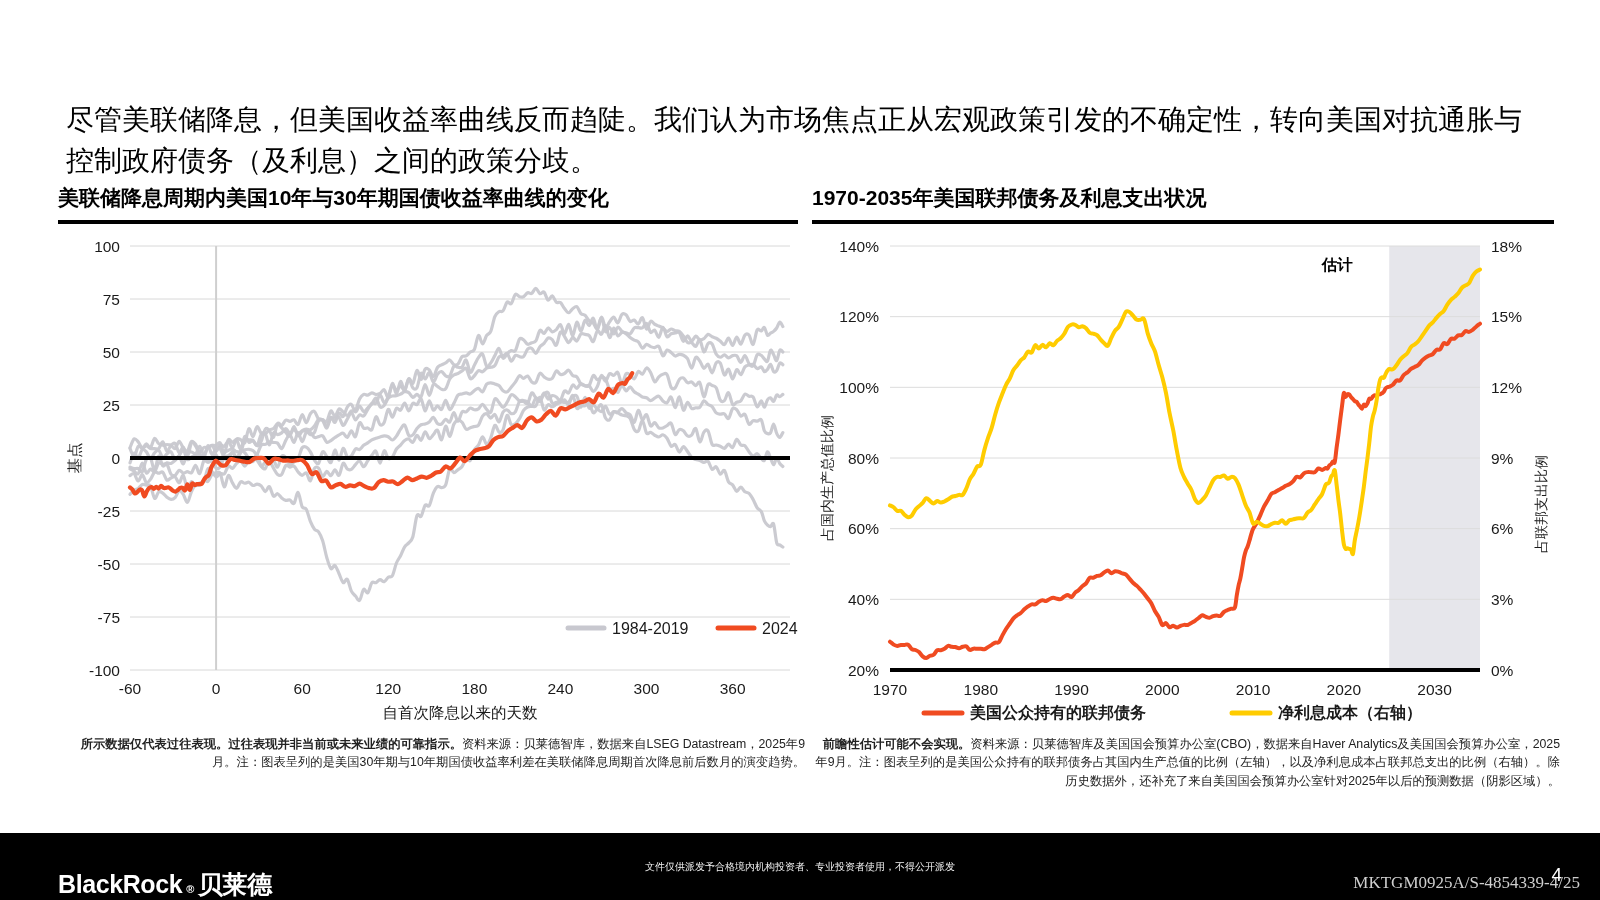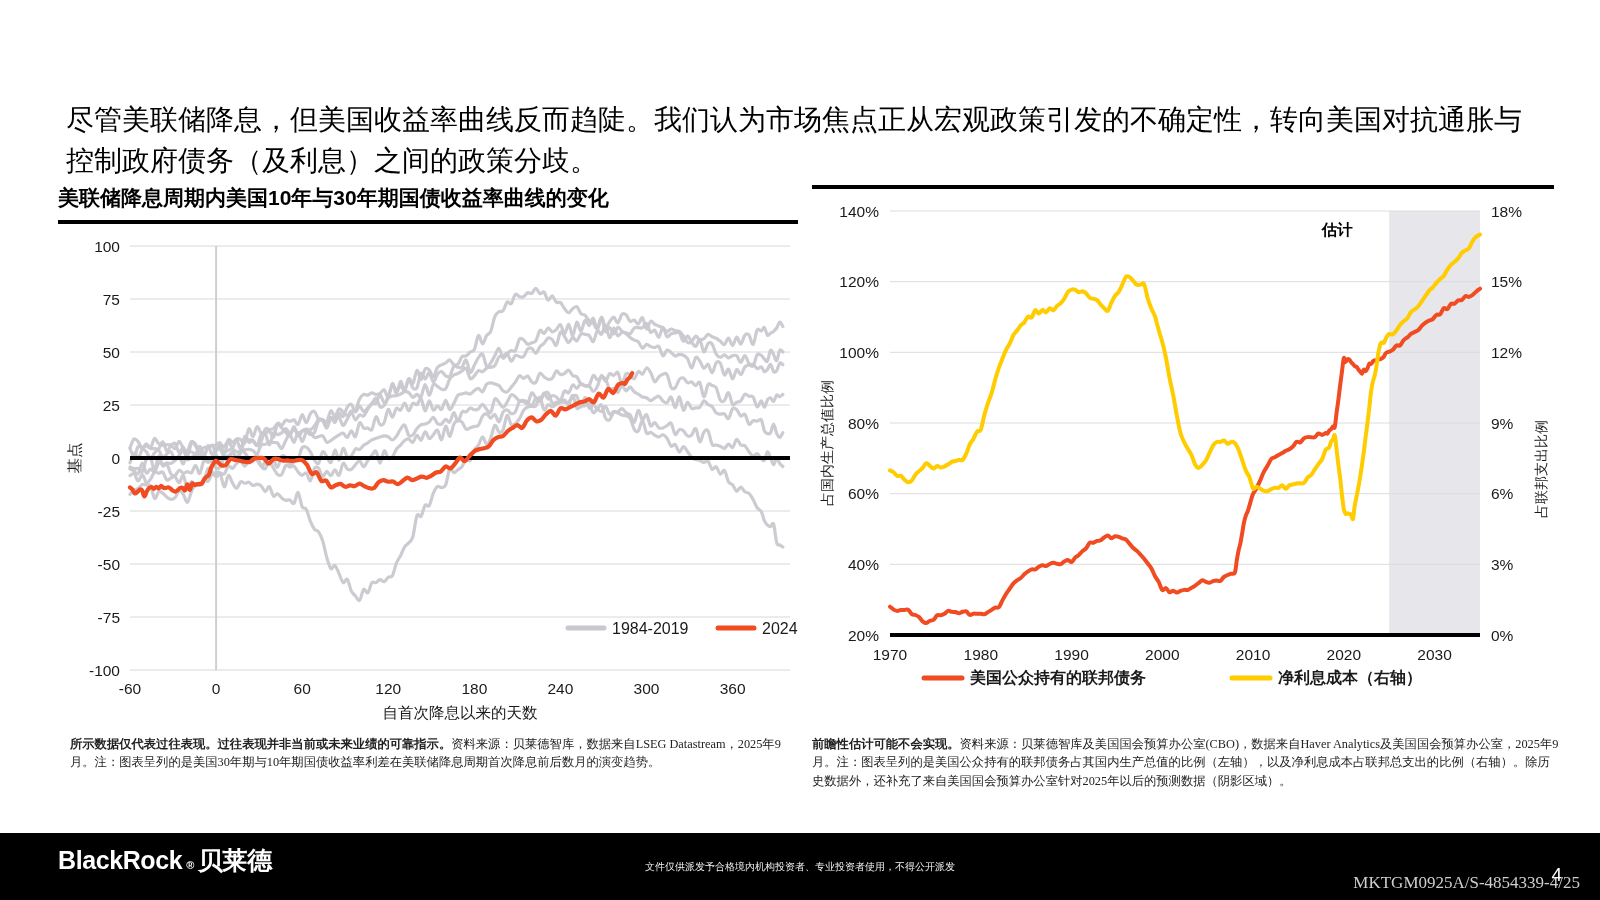--- a/index.html
+++ b/index.html
@@ -29,32 +29,33 @@
     font-size:21px;font-weight:bold;line-height:1.2;
     padding-bottom:10px;white-space:nowrap;
   }
   .panel-rule{height:4px;background:#000;width:100%;}
 
   .chart-area{position:relative;width:100%;height:500px;margin-top:8px;}
 
   
   .note{
     position:absolute;top:735px;font-size:12.3px;line-height:1.5;color:#222;
-    font-family:Liberation Serif, serif;
+    font-family:Liberation Sans, sans-serif;
+    text-align:right;
   }
   .note b{font-weight:bold;}
   .note-left{left:70px;width:735px;}
   .note-right{left:812px;width:748px;}
 
   
   .footer{
     position:absolute;left:0;bottom:0;width:1600px;height:67px;background:#000;color:#fff;
   }
   .logo{
-    position:absolute;left:58px;top:11px;font-size:25px;font-weight:bold;
+    position:absolute;left:58px;top:35px;font-size:25px;font-weight:bold;
     letter-spacing:-.4px;display:flex;align-items:baseline;gap:4px;
   }
   .logo .dot{font-size:11px;}
   .footer-center{
     position:absolute;left:0;top:0;width:1600px;height:67px;
     display:flex;align-items:center;justify-content:center;
     font-size:10px;color:#f2f2f2;
   }
   .footer-code{
     position:absolute;right:20px;bottom:7px;font-size:17px;color:#cfcfcf;
@@ -121,20 +122,21 @@
             <line x1="510" y1="396" x2="546" y2="396" stroke="#C8C8CF" stroke-width="5" stroke-linecap="round"></line>
             <text x="554" y="402" font-size="16" fill="#1a1a1a" font-family="Liberation Sans, sans-serif">1984-2019</text>
             <line x1="660" y1="396" x2="696" y2="396" stroke="#F04B21" stroke-width="5" stroke-linecap="round"></line>
             <text x="704" y="402" font-size="16" fill="#1a1a1a" font-family="Liberation Sans, sans-serif">2024</text>
           </g>
         </svg>
     </div>
   </div>
 
   <div class="panel panel-right">
+    <div class="panel-title">1970-2035年美国联邦债务及利息支出状况</div>
     <div class="panel-rule"></div>
 
     <div class="chart-area">
       <svg id="svg-right" width="742" height="500" viewBox="0 0 742 500">
           <rect x="577.2307692307693" y="14" width="90.76923076923072" height="424" fill="#E6E6EB"></rect>
           <line x1="78" y1="367.33333333333337" x2="668" y2="367.33333333333337" stroke="#DCDCDC" stroke-width="1"></line>
           <line x1="78" y1="296.66666666666663" x2="668" y2="296.66666666666663" stroke="#DCDCDC" stroke-width="1"></line>
           <line x1="78" y1="226" x2="668" y2="226" stroke="#DCDCDC" stroke-width="1"></line>
           <line x1="78" y1="155.33333333333331" x2="668" y2="155.33333333333331" stroke="#DCDCDC" stroke-width="1"></line>
           <line x1="78" y1="84.66666666666666" x2="668" y2="84.66666666666666" stroke="#DCDCDC" stroke-width="1"></line>

